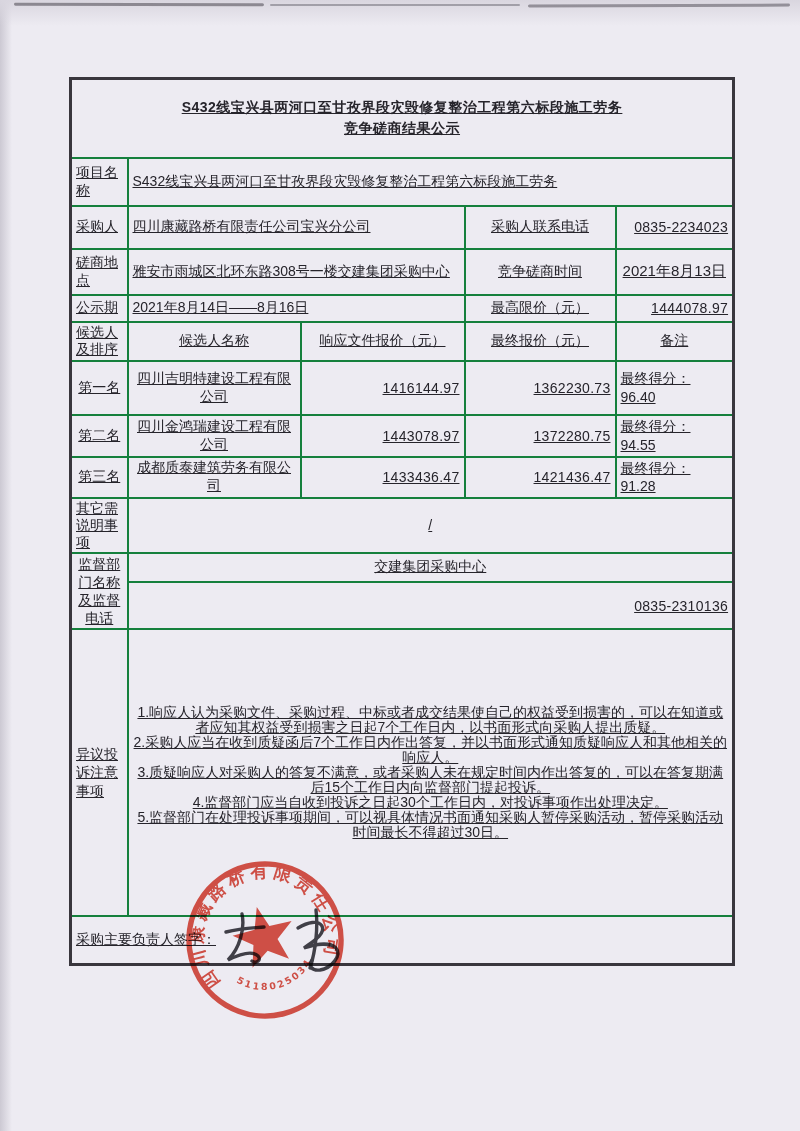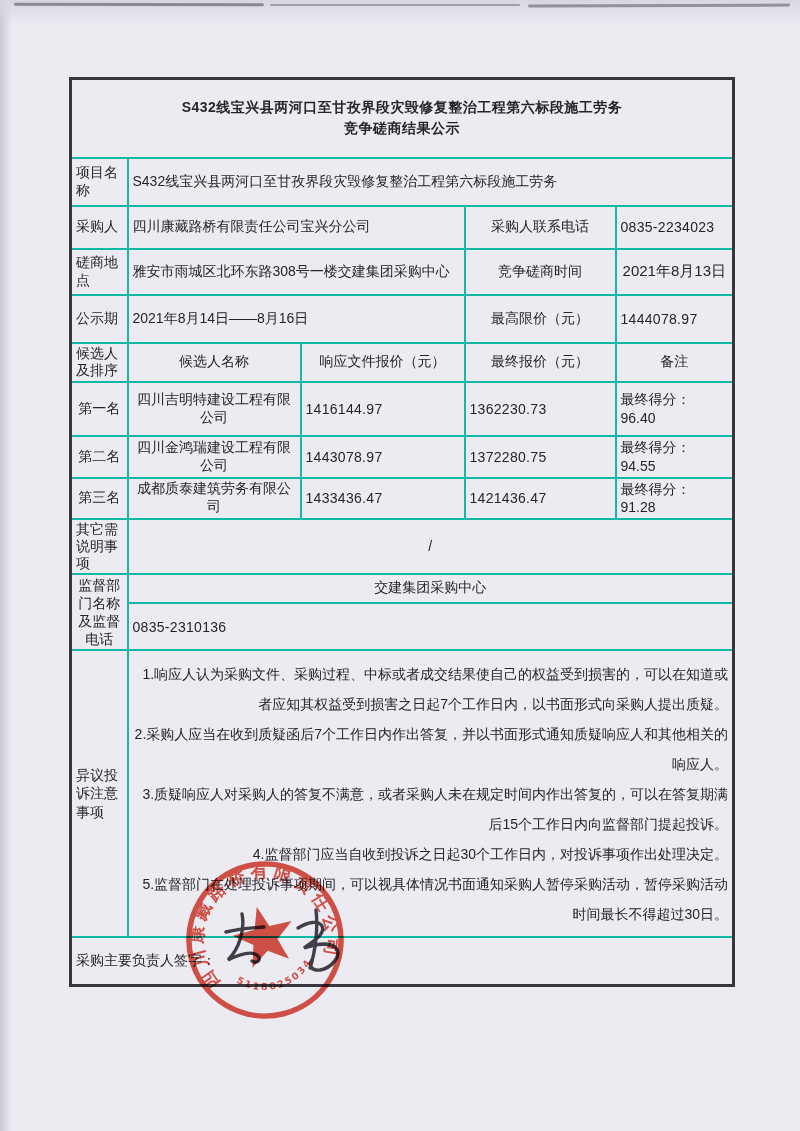--- a/index.html
+++ b/index.html
@@ -22,41 +22,42 @@
   .s2{left:270px;top:4px;width:250px;height:2px;opacity:.4;}
   .s3{left:528px;top:4px;width:262px;height:3px;opacity:.5;transform:rotate(-.2deg);}
 
   
   table.doc{
     position:absolute;left:69px;top:77px;
     width:663px;border-collapse:collapse;table-layout:fixed;
     border:3px solid #39363d;
   }
   table.doc td{
-    border:2px solid #14b8a6;
+    border:2px solid #15803d;
     padding:1px 4px;
     font-size:14px;
     vertical-align:middle;
     word-break:break-all;
     overflow:hidden;
+    text-decoration:underline;
   }
   .title-cell{
     text-align:center;font-weight:700;font-size:22px;line-height:1.5;
     letter-spacing:.5px;padding:4px 10px;
   }
   .lbl{font-size:13.5px;line-height:1.25;padding-left:4px;}
   .val-left{text-align:left;padding-left:5px;}
   .ctr{text-align:center;}
   .venue{padding-right:26px;font-size:14.5px;line-height:1.3;margin-top:12px;}
-  .num{font-size:13.5px;text-align:left;letter-spacing:.3px;}
+  .num{font-size:13.5px;text-align:right;letter-spacing:.3px;}
   .note-cell{text-align:left;font-size:13.5px;line-height:1.35;}
   .note-cell .line{display:block;}
   .slash{text-align:center;font-size:15px;}
   .complaints{
-    font-size:14.5px;line-height:30px;text-align:right;
+    font-size:14.5px;line-height:15px;text-align:center;
     padding:10px 8px 10px 8px;vertical-align:middle;border-radius:16px;
   }
   .complaints .item{margin:0;}
   .sig-cell{position:relative;font-size:14px;padding-left:6px;}
 
   
   .seal{
     position:absolute;left:180px;top:855px;width:170px;height:170px;
     transform:rotate(-14deg);
     mix-blend-mode:multiply;opacity:.93;
@@ -107,21 +108,21 @@
     <td class="num">0835-2234023</td>
   </tr>
 
   <tr style="height:46px">
     <td class="lbl">磋商地点</td>
     <td colspan="2" class="val-left venue">雅安市雨城区北环东路308号一楼交建集团采购中心</td>
     <td class="ctr">竞争磋商时间</td>
     <td class="ctr" style="font-size:15px">2021年8月13日</td>
   </tr>
 
-  <tr style="height:48px">
+  <tr style="height:27px">
     <td class="lbl">公示期</td>
     <td colspan="2" class="val-left">2021年8月14日——8月16日</td>
     <td class="ctr">最高限价（元）</td>
     <td class="num">1444078.97</td>
   </tr>
 
   <tr style="height:38px">
     <td class="lbl">候选人及排序</td>
     <td class="ctr">候选人名称</td>
     <td class="ctr">响应文件报价（元）</td>

